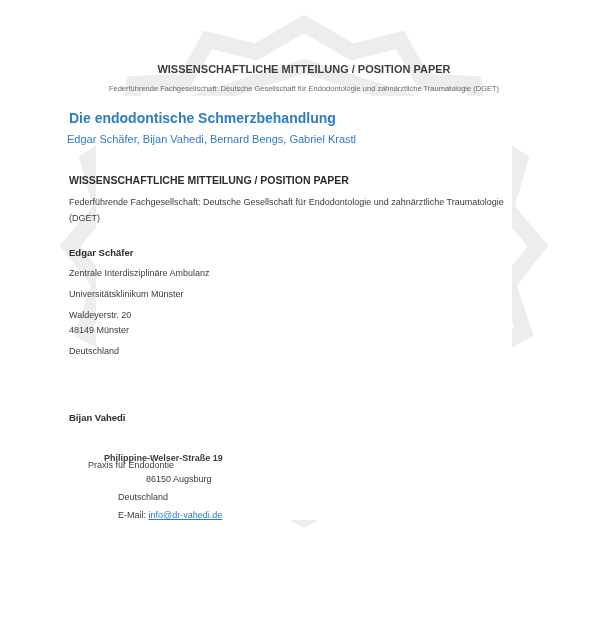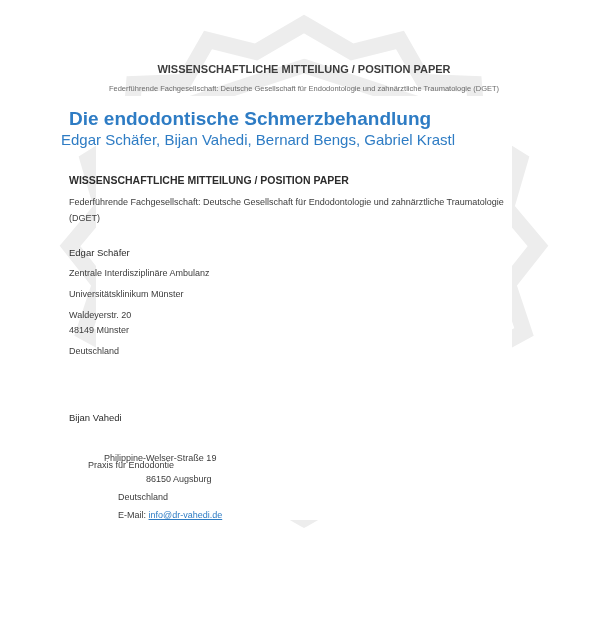--- a/index.html
+++ b/index.html
@@ -56,48 +56,48 @@
   .hdr-sub {
     text-align: center;
     width: 608px;
     left: 0;
     font-size: 7.5px;
     color: #6b6b6b;
   }
 
   .title {
     color: #2e7cc4;
-    font-size: 19px;
+    font-size: 14px;
     font-weight: bold;
     left: 69px;
   }
   .authors {
     color: #2e7cc4;
-    font-size: 15px;
-    left: 61px;
+    font-size: 11px;
+    left: 67px;
   }
 
   .section-head {
     left: 69px;
     font-weight: bold;
     font-size: 10.5px;
     color: #2c2c2c;
   }
   .body-line {
     left: 69px;
     font-size: 9px;
     color: #3c3c3c;
   }
   .body-line.indent-1 { left: 88px; }
-  .body-line.indent-2 { left: 104px; }
+  .body-line.indent-2 { left: 104px; font-weight: bold; }
   .body-line.indent-3 { left: 118px; }
 
   .name-bold {
     left: 69px;
-    font-weight: normal;
+    font-weight: bold;
     font-size: 9.5px;
     color: #2c2c2c;
   }
 
   a.mail {
     color: #2e7cc4;
     text-decoration: underline;
   }
 
   

